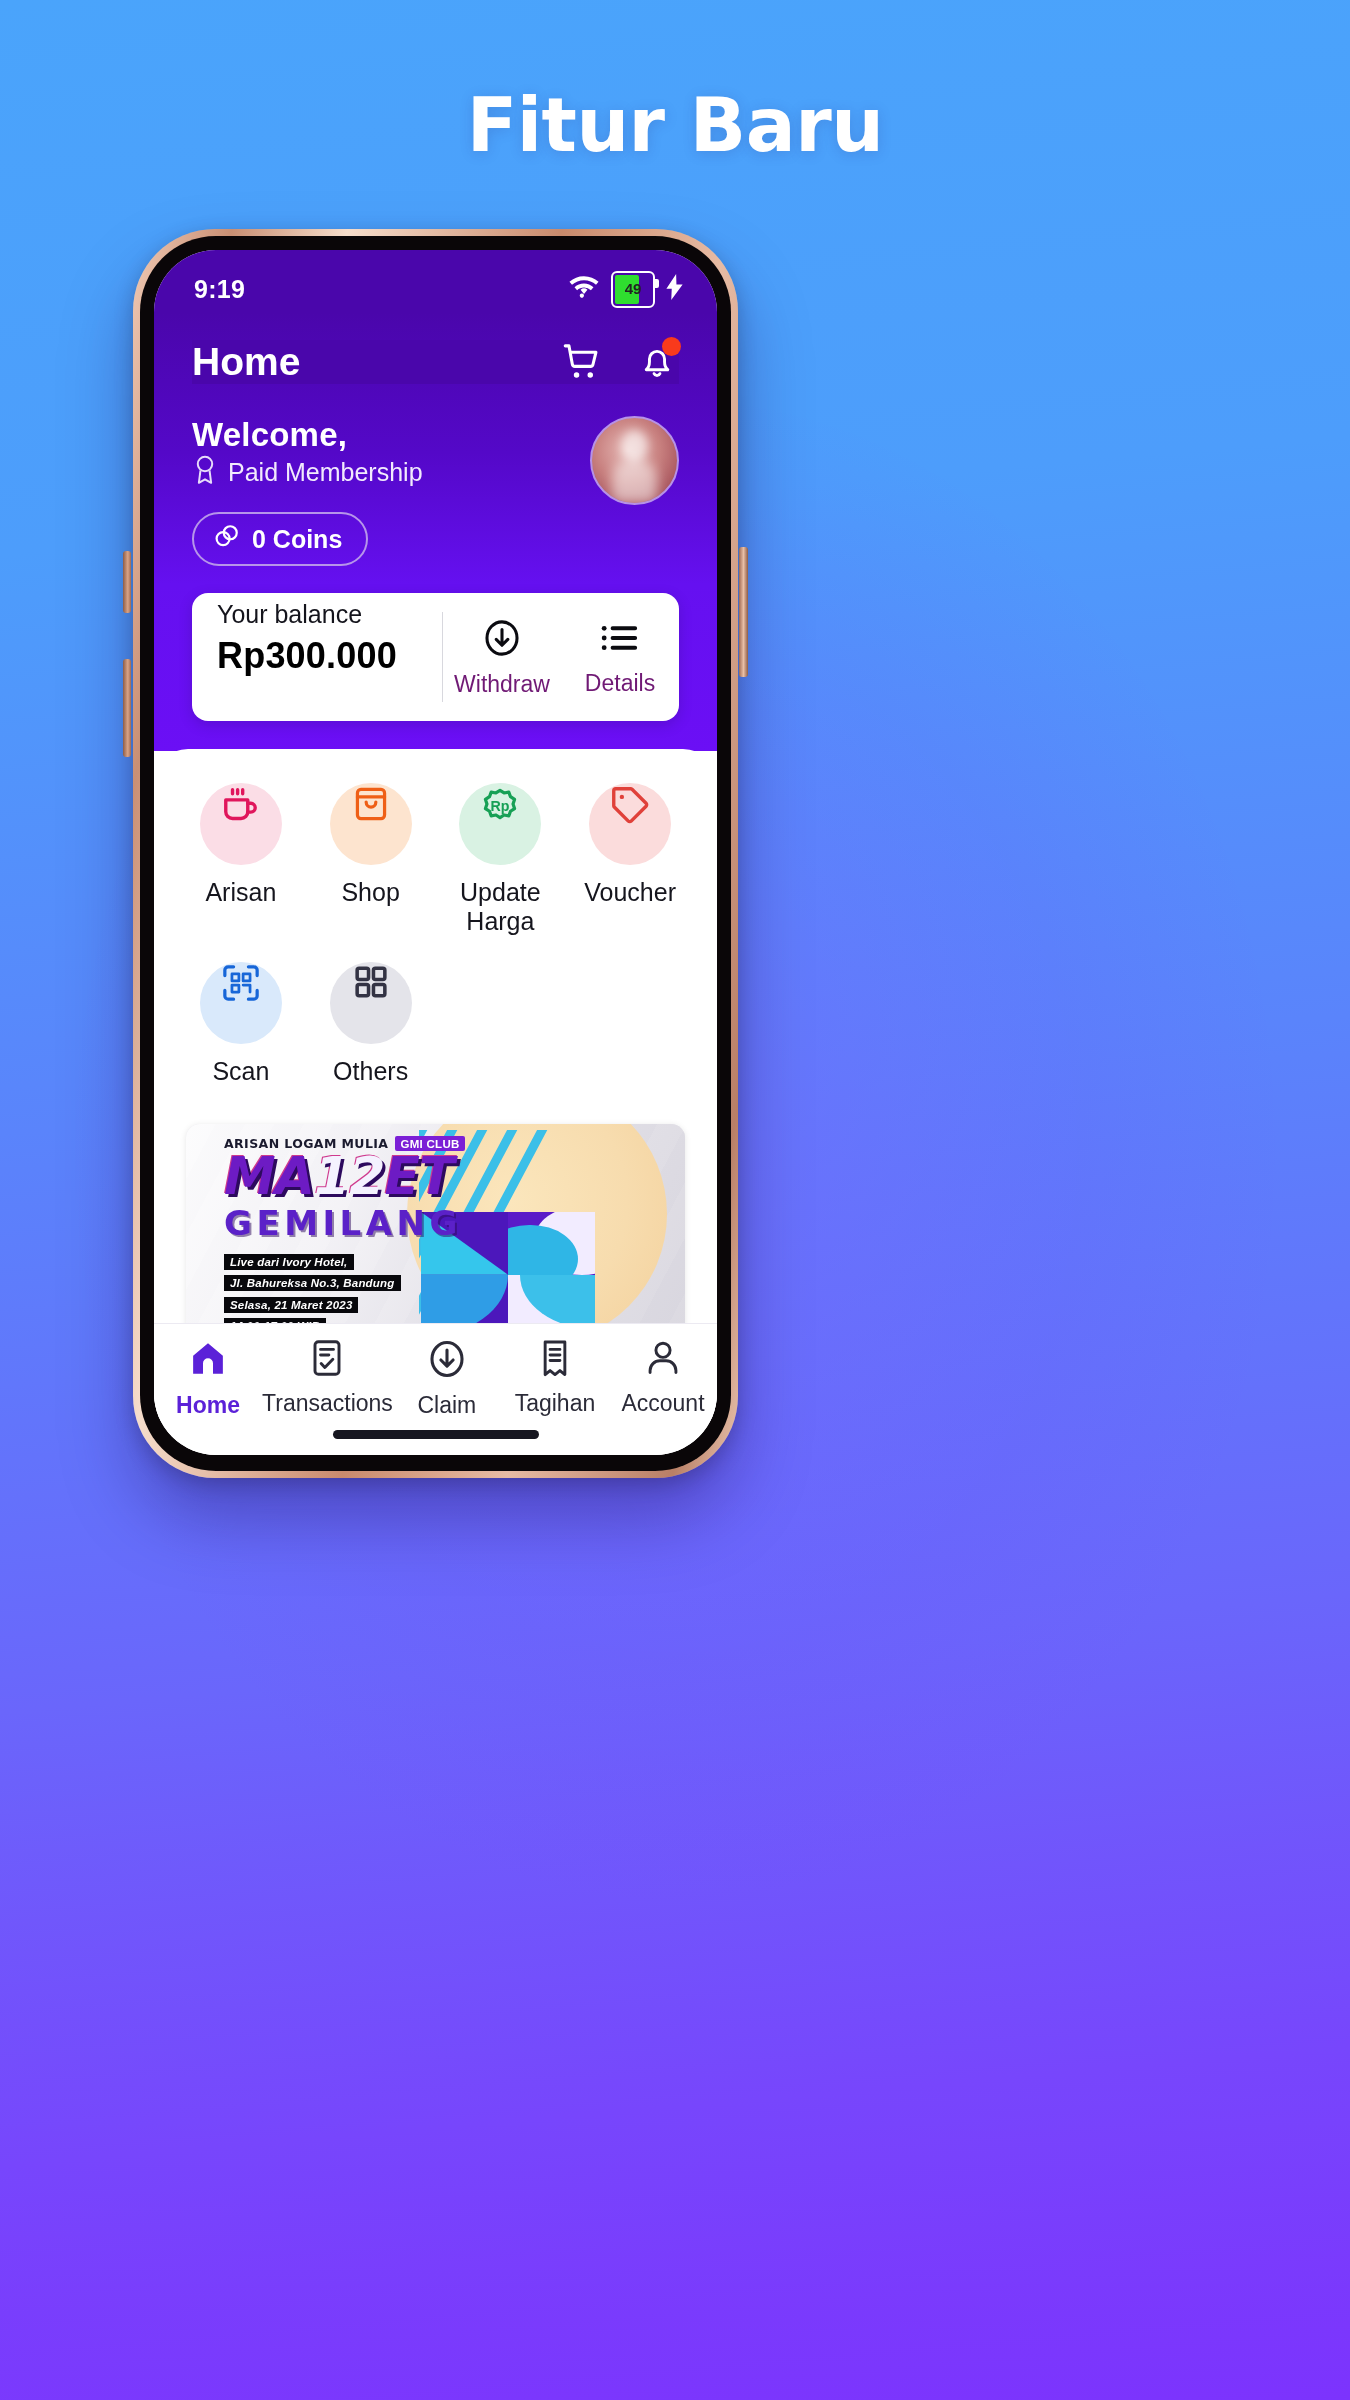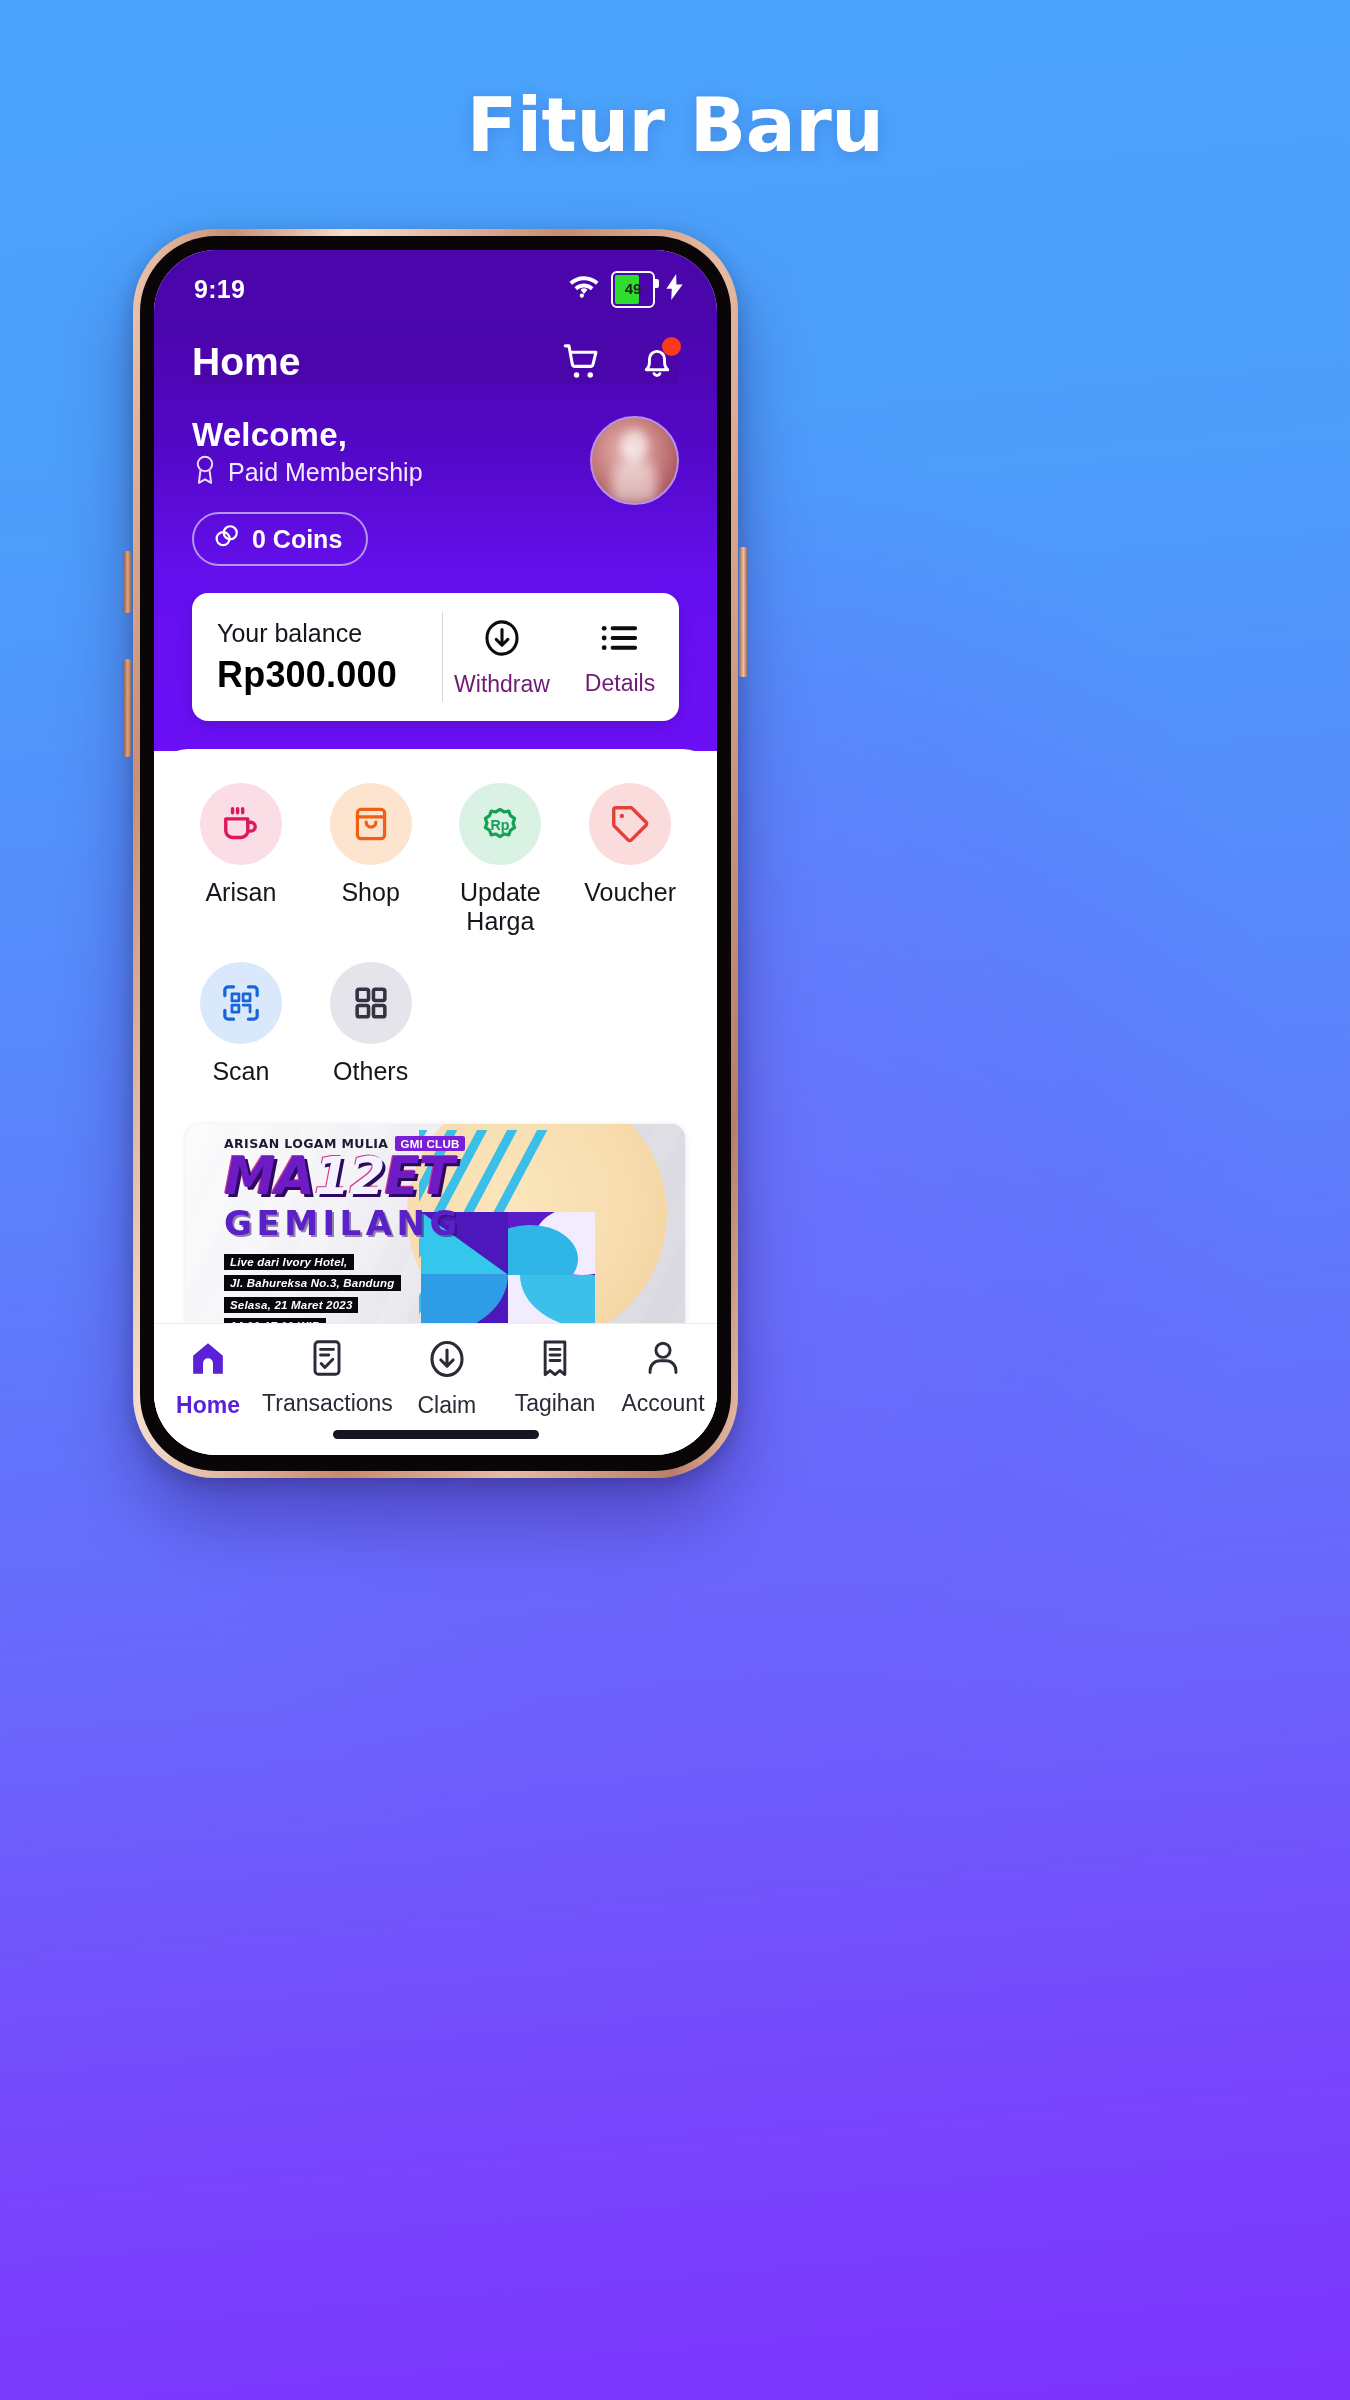--- a/index.html
+++ b/index.html
@@ -105,38 +105,38 @@
     border:2px solid #b795ea; border-radius:30px; padding:10px 24px 10px 20px;
     color:#fff; font-size:25px; font-weight:600;
   }
 
   
   .balance-card{
     margin-top:27px; background:#fff; border-radius:16px;
     display:flex; align-items:stretch; height:128px;
     box-shadow:0 4px 14px rgba(20,0,60,0.18);
   }
-  .bal-left{ flex:1; padding:26px 0 0 25px; }
+  .bal-left{ flex:1; padding:7px 0 0 25px; }
   .bal-label{ font-size:25px; color:#14141c; font-weight:400; }
   .bal-amount{ font-size:36px; color:#000; font-weight:700; margin-top:6px; letter-spacing:0.2px; }
   .bal-sep{ width:1px; background:#d8d8de; margin:19px 0; }
   .bal-act{ width:118px; display:flex; flex-direction:column; align-items:center; justify-content:center; gap:8px; }
   .bal-act-label{ font-size:23px; color:#701a75; }
 
   
   .sheet{
     background:#fff; border-radius:34px 34px 0 0;
     margin-top:-2px; padding:34px 22px 0 22px;
     position:relative; min-height:600px;
   }
   .grid-menu{ display:grid; grid-template-columns:repeat(4,1fr); row-gap:26px; }
   .menu-item{ display:flex; flex-direction:column; align-items:center; gap:13px; }
   .menu-circle{
     width:82px; height:82px; border-radius:50%;
-    display:flex; align-items:center; justify-content:center;
+    display:flex; justify-content:center;
   }
   .menu-label{ font-size:25px; color:#15151d; font-weight:400; text-align:center; }
 
   
   .promo{
     margin:38px 10px 0 10px; height:226px; border-radius:14px;
     background:#f4f3f5; overflow:hidden; position:relative;
     box-shadow:0 1px 6px rgba(0,0,0,0.10);
   }
   .promo-photo{

